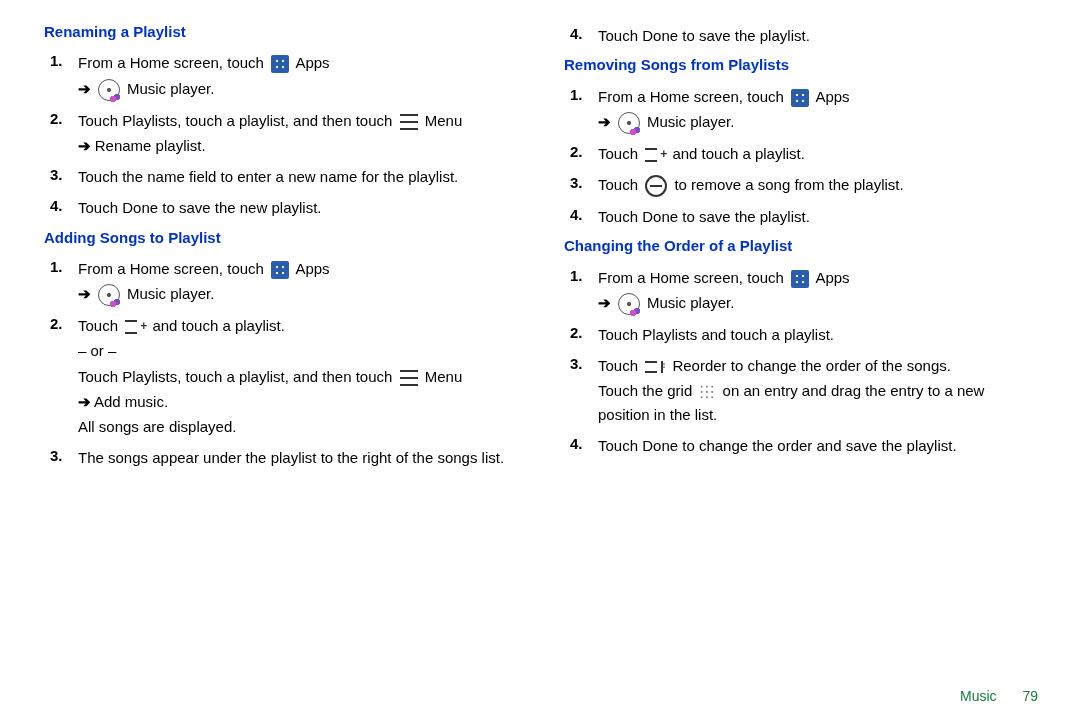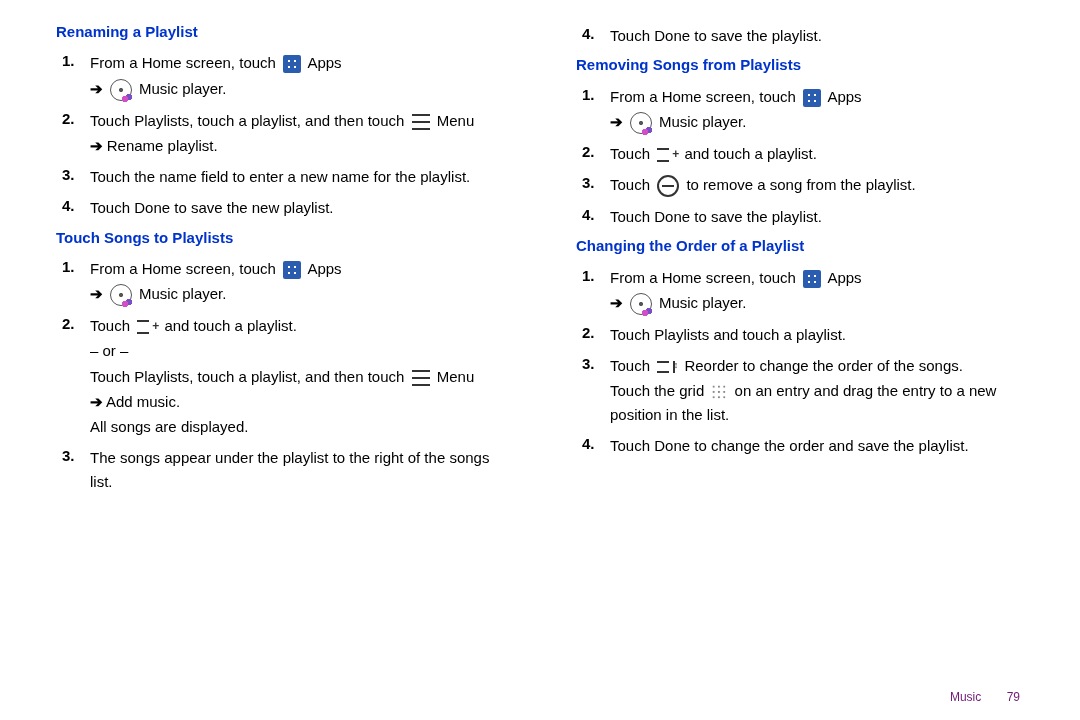--- a/index.html
+++ b/index.html
@@ -1,27 +1,27 @@
 <!DOCTYPE html>
 <html><head>
 <meta charset="utf-8">
 <style>
   html,body{margin:0;padding:0;width:1080px;height:720px;background:#fff;font-family:Arial,Helvetica,sans-serif;color:#000;}
   .page{position:relative;width:1080px;height:720px;padding:18px 44px 0 44px;box-sizing:border-box;}
   .cols{display:flex;gap:48px;}
-  .col{flex:1;font-size:15px;line-height:1.55;margin-left:12px;}
+  .col{flex:1;font-size:15px;line-height:1.55;}
   .sec-h{color:#0033cc;font-weight:bold;margin:2px 0 6px 0;font-size:15px;}
   ol.steps{list-style:none;padding:0;margin:0 0 4px 0;}
   ol.steps>li{display:flex;margin:4px 0;}
   .num{font-weight:bold;min-width:28px;padding-left:6px;}
   .body{flex:1;}
   .body p{margin:2px 0;}
   b{font-weight:normal;}
   .arrow{font-weight:bold;}
-  .footer{position:absolute;bottom:16px;right:60px;font-size:12px;color:#701a75;}
+  .footer{position:absolute;bottom:16px;right:42px;font-size:14px;color:#15803d;}
   .footer .pn{margin-left:22px;}
   
   .ic{display:inline-block;vertical-align:middle;position:relative;}
   .ic-apps{width:18px;height:18px;background:#2a5db0;border-radius:2px;margin:0 3px;}
   .ic-apps::before{content:"";position:absolute;inset:3px;background:
     radial-gradient(circle,#fff 1.2px,transparent 1.3px) 0 0/6px 6px;}
   .ic-music{width:20px;height:20px;border:1.5px solid #555;border-radius:50%;margin:0 3px;background:
     radial-gradient(circle,#555 2px,transparent 2.2px);}
   .ic-music::after{content:"";position:absolute;left:11px;bottom:-2px;width:10px;height:10px;background:
     radial-gradient(circle at 30% 70%,#d04fc6 3px,transparent 3.2px),
@@ -83,21 +83,21 @@
             </div>
           </li>
     <li>
             <span class="num">4.</span>
       <div class="body">
               <p><span>Touch </span><b>Done</b><span> to save the new playlist.</span></p>
             </div>
           </li>
   </ol>
 
-  <div class="sec-h">Touch Songs to Playlists</div>
+  <div class="sec-h">Adding Songs to Playlist</div>
   <ol class="steps">
     <li>
             <span class="num">1.</span>
       <div class="body">
         <p><span>From a Home screen, touch </span>
            <span class="ic ic-apps"></span>
            <b>Apps</b></p>
         <p><b class="arrow">➔</b>
            <span class="ic ic-music"></span>
            <b>Music player</b><span>.</span></p>

